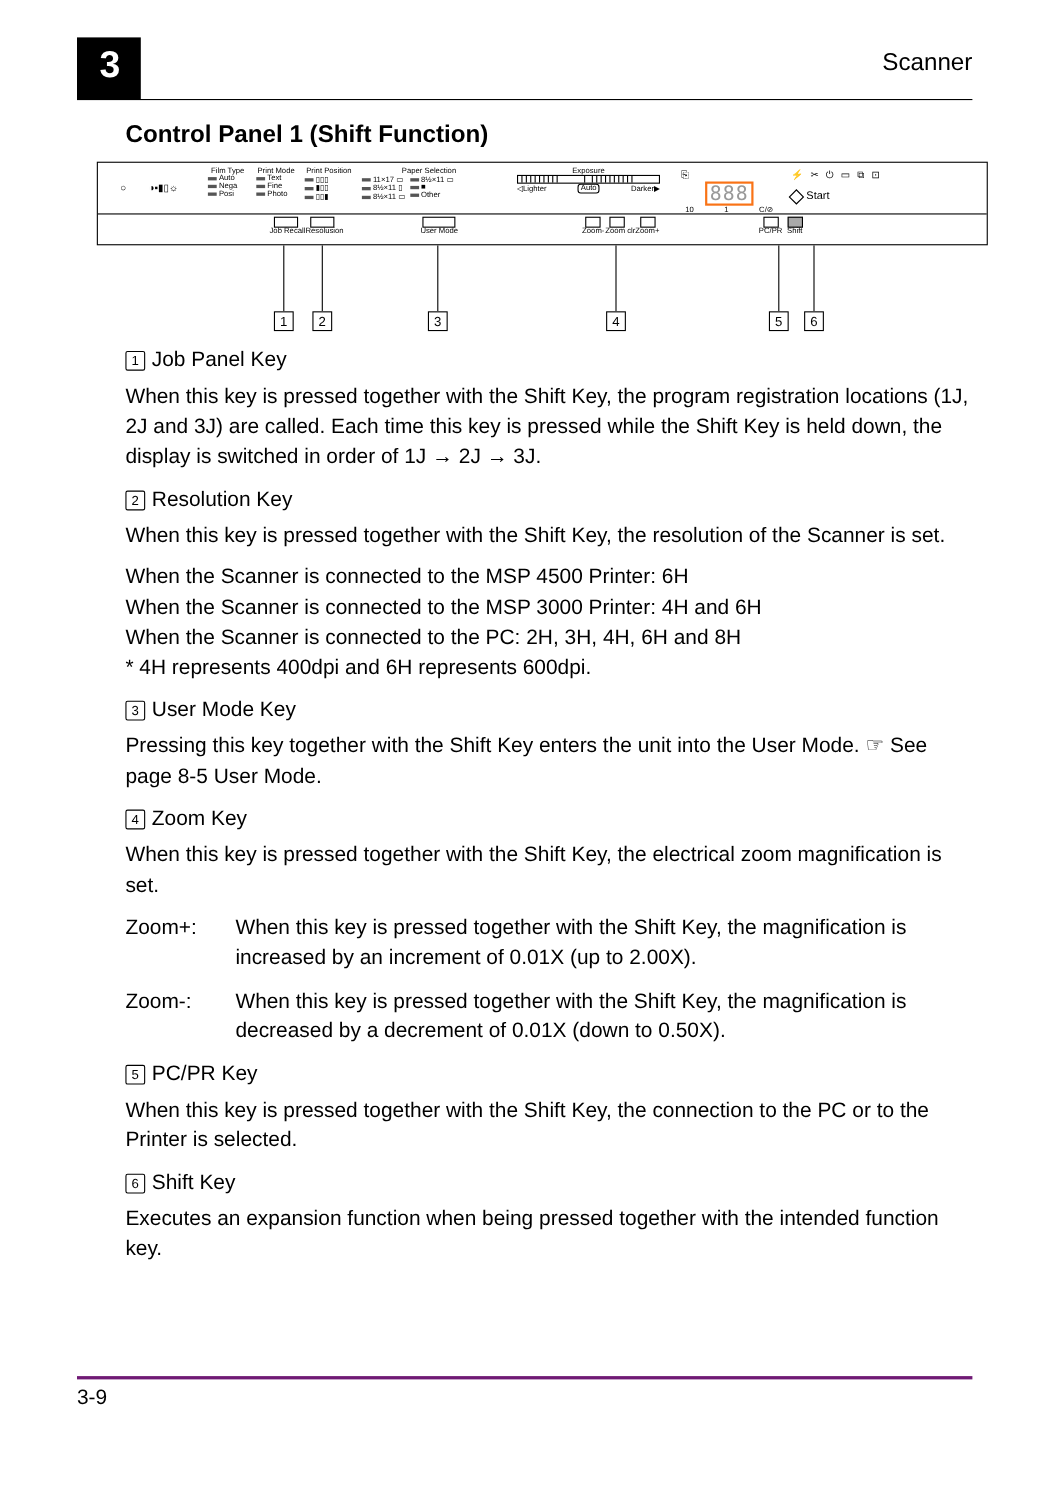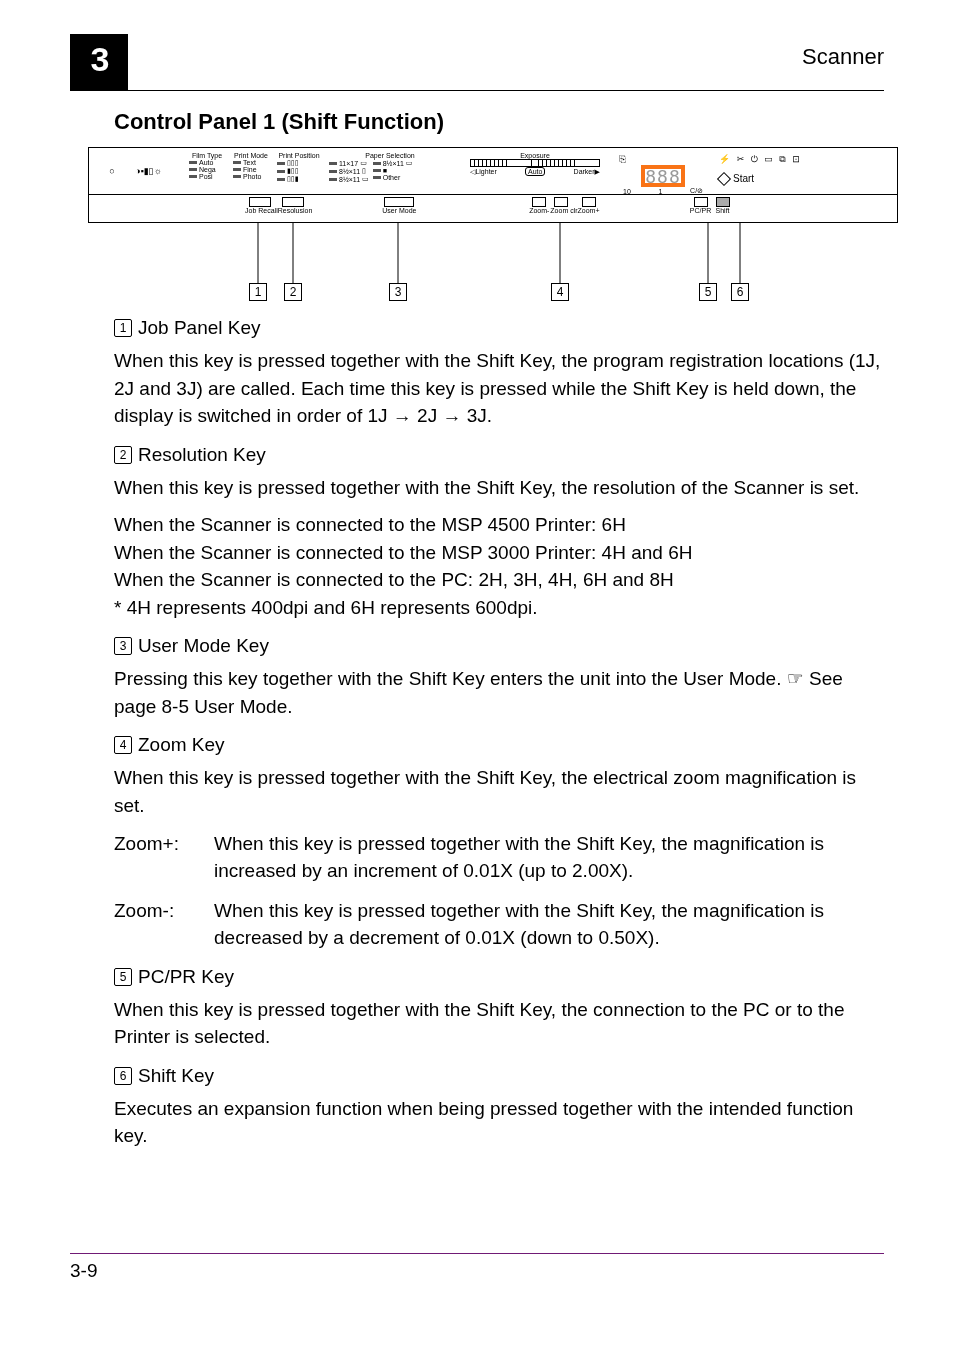--- a/index.html
+++ b/index.html
@@ -63,21 +63,21 @@
   .row { display:flex; align-items:center; gap:2px; font-size:7px; }
   .ind { width:8px; height:3px; background:#555; }
   .smglyph { font-size:7px; }
   .group-label { font-size:7px; text-align:center; }
   .keybox { border:1px solid #000; width:22px; height:10px; margin:1px 4px 0 4px; background:#fff; }
   .keybox.small { width:14px; }
   .keybox.wide { width:30px; }
   .lower-row { position:absolute; top:48px; left:0; display:flex; align-items:center; }
   .lower-label { font-size:7px; text-align:center; }
   .numdisp {
-    border:4px solid #f97316; width:44px; height:22px; display:flex; align-items:center; justify-content:center;
+    border:2px solid #f97316; width:44px; height:22px; display:flex; align-items:center; justify-content:center;
     font-family: "DS-Digital", monospace; font-size:18px; letter-spacing:1px; color:#999;
   }
   .start-area { display:flex; flex-direction:column; align-items:flex-start; padding-top:2px; }
   .glyphrow { font-size:9px; letter-spacing:2px; }
   .start { display:flex; align-items:center; gap:4px; font-size:10px; margin-top:8px; }
   .diamond { width:10px; height:10px; border:1px solid #000; transform:rotate(45deg); }
 
   
   .callouts {
     position: relative;
@@ -106,21 +106,21 @@
     font-size:12px;
   }
   .zoom-row { display:flex; font-size:19px; line-height:1.45; margin-bottom:12px; }
   .zoom-label { width:100px; flex-shrink:0; }
   .zoom-text { flex:1; }
 
   .footer {
     position:absolute;
     bottom:18px;
     left:70px; right:70px;
-    border-top:1px solid #701a75;
+    border-top:3px solid #701a75;
     padding-top:6px;
     font-size:19px;
   }
 </style>
 </head>
 <body>
 
 <div class="page">
   <div class="header">
     <div class="chapter-tab">3</div>

